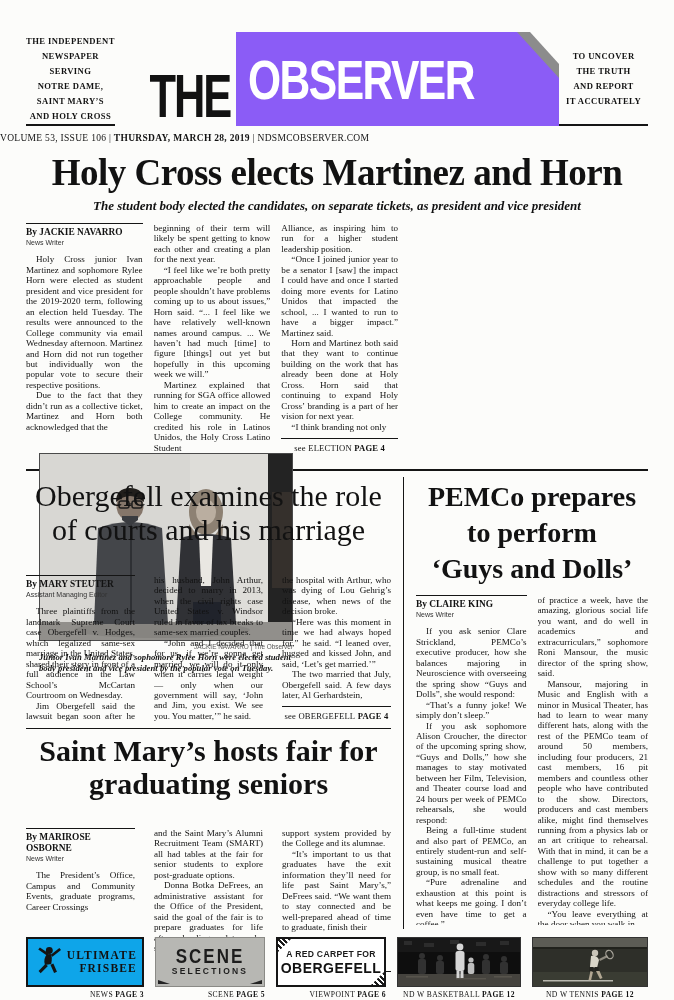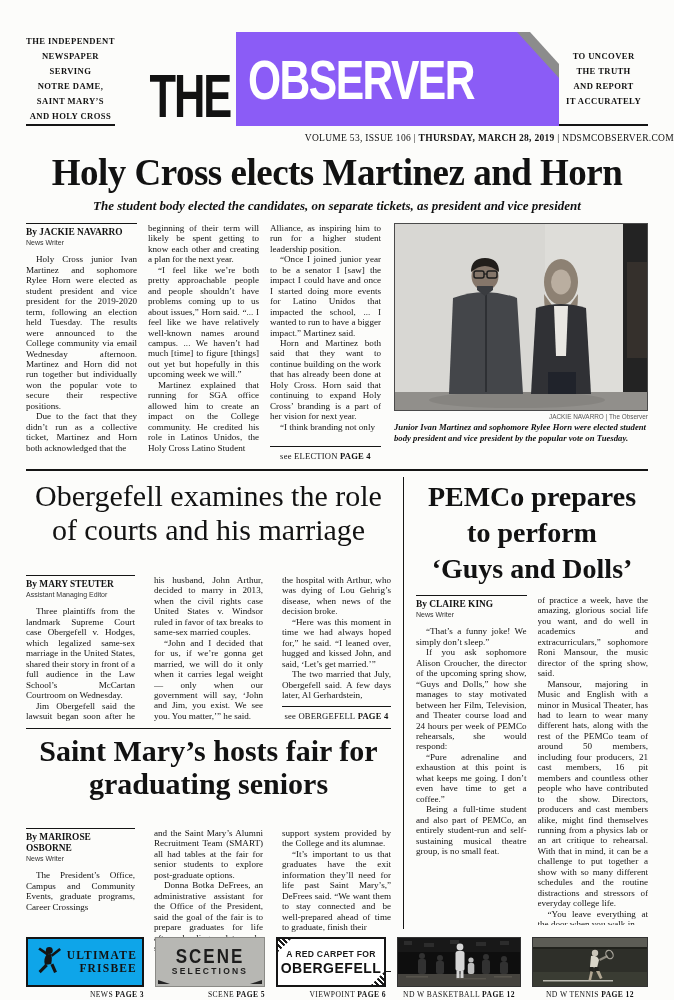--- a/index.html
+++ b/index.html
@@ -21,27 +21,27 @@
     display:inline-block; transform: scaleX(.70); transform-origin: right bottom; margin-bottom:2px; }
   .logo-box { background:#8b5cf6; height: 94px; margin-left: 6px; position:relative;
     display:flex; align-items:center; padding: 0 14px 0 12px; }
   .logo-observer { font-family:"Liberation Sans","DejaVu Sans",sans-serif; font-weight:bold;
     color:#fff; font-size: 56px; letter-spacing:-2px; display:inline-block;
     transform: scaleX(.76); transform-origin:left center; white-space:nowrap; }
   .fold-gray { position:absolute; top:0; right:0; width:0; height:0;
     border-top: 46px solid #8c8c8c; border-left: 42px solid transparent; }
   .fold-white { position:absolute; top:0; right:0; width:0; height:0;
     border-top: 32px solid #fcfcfa; border-left: 29px solid transparent; }
-  .issue-line { text-align:right; font-size: 9.5px; letter-spacing:.3px; margin-top: 7px; }
+  .issue-line { text-align:left; font-size: 9.5px; letter-spacing:.3px; margin-top: 7px; }
   .issue-line .b { font-weight:bold; }
   
   .lead-headline { text-align:center; font-weight:bold; font-size: 37px; line-height:42px;
     letter-spacing:-.5px; margin-top: 9px; }
   .lead-subhead { text-align:center; font-style:italic; font-weight:bold; font-size: 13px; margin-top: 4px; }
-  .lead-body { display:flex; padding: 0 26px; margin-top: 9px; height: 238px; }
+  .lead-body { display:flex; padding: 0 26px; margin-top: 9px; height: 238px; flex-direction: column; }
   .lead-cols { width: 372px; display:flex; gap: 11px; }
   .col { flex:1; min-width:0; text-align:justify; font-size: 9.1px; line-height: 10.45px; overflow:hidden; }
   .col p { text-indent: 10px; }
   .col > p:first-child { text-indent: 0; }
   .col.has-jump { display:flex; flex-direction:column; }
   .byline { border-top: 1.2px solid #151515; padding-top: 3px; margin-bottom: 6px; text-align:left; }
   .byline-name { font-weight:bold; font-size: 9.4px; line-height: 11px; }
   .byline-role { font-family:"Liberation Sans","DejaVu Sans",sans-serif; font-size: 7px; color:#333; }
   .jump { margin-top:auto; border-top: 1px solid #151515; padding-top: 4px; text-align:center;
     font-size: 8.6px; letter-spacing:.2px; }
@@ -240,24 +240,25 @@
         <div>PEMCo prepares</div>
         <div>to perform</div>
         <div>‘Guys and Dolls’</div>
       </div>
       <div class="pemco-cols">
         <div class="col">
           <div class="byline">
             <div class="byline-name">By CLAIRE KING</div>
             <div class="byline-role">News Writer</div>
           </div>
+          <p>If you ask senior Clare Strickland, PEMCo’s executive producer, how she balances majoring in Neuroscience with overseeing the spring show “Guys and Dolls”, she would respond:</p>
           <p>“That’s a funny joke! We simply don’t sleep.”</p>
           <p>If you ask sophomore Alison Croucher, the director of the upcoming spring show, “Guys and Dolls,” how she manages to stay motivated between her Film, Television, and Theater course load and 24 hours per week of PEMCo rehearsals, she would respond:</p>
+          <p>Being a full-time student and also part of PEMCo, an entirely student-run and self-sustaining musical theatre group, is no small feat.</p>
           <p>“Pure adrenaline and exhaustion at this point is what keeps me going. I don’t even have time to get a coffee.”</p>
-          <p>Being a full-time student and also part of PEMCo, an entirely student-run and self-sustaining musical theatre group, is no small feat.</p>
 
         </div>
         <div class="col has-jump">
           <p>of practice a week, have the amazing, glorious social life you want, and do well in academics and extracurriculars,” sophomore Roni Mansour, the music director of the spring show, said.</p>
           <p>Mansour, majoring in Music and English with a minor in Musical Theater, has had to learn to wear many different hats, along with the rest of the PEMCo team of around 50 members, including four producers, 21 cast members, 16 pit members and countless other people who have contributed to the show. Directors, producers and cast members alike, might find themselves running from a physics lab or an art critique to rehearsal. With that in mind, it can be a challenge to put together a show with so many different schedules and the routine distractions and stressors of everyday college life.</p>
           <p>“You leave everything at the door when you walk in</p>
 
         </div>
       </div>
     </div>

